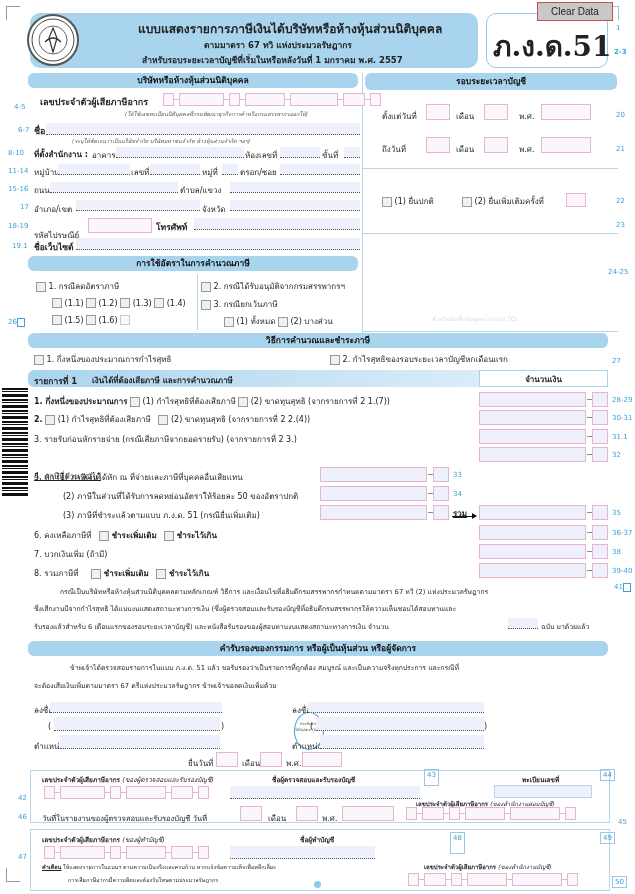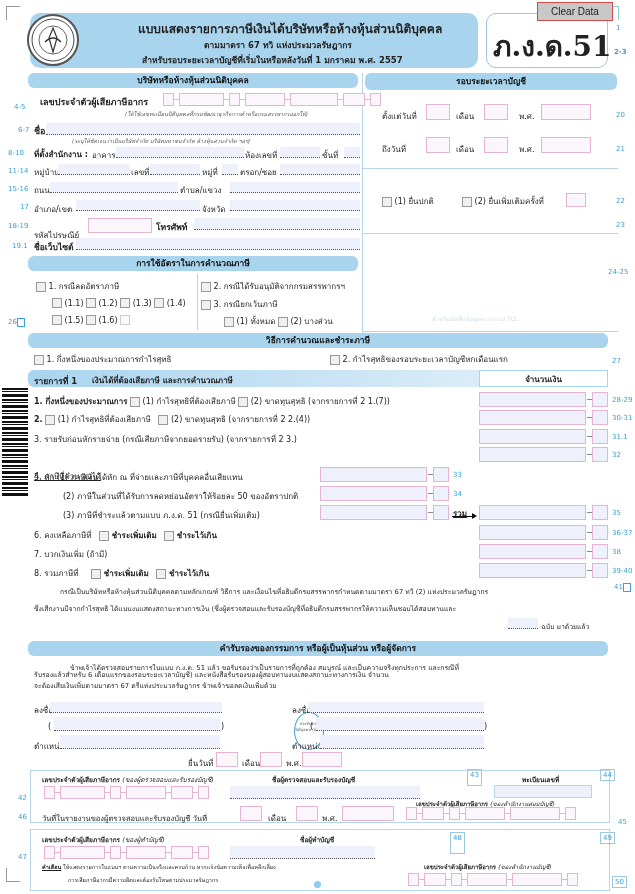--- a/index.html
+++ b/index.html
@@ -242,21 +242,21 @@
   &nbsp;&nbsp;<span class="cb"></span> <span class="b">ชำระไว้เกิน</span>
 </div>
 <div class="amt" style="left:479px;top:563px;width:107px;"></div>
 <div class="dash" style="left:587px;top:570px;"></div>
 <div class="amt" style="left:592px;top:563px;width:16px;"></div>
 <div class="lbl num" style="left:612px;top:567px;">39-40</div>
 
 <div class="lbl" style="left:60px;top:586px;font-size:6.8px;">กรณีเป็นบริษัทหรือห้างหุ้นส่วนนิติบุคคลตามหลักเกณฑ์ วิธีการ และเงื่อนไขที่อธิบดีกรมสรรพากรกำหนดตามมาตรา 67 ทวิ (2) แห่งประมวลรัษฎากร</div>
 <div class="lbl num" style="left:614px;top:583px;"><span>41</span><span class="cb" style="width:8px;height:9px;border-color:#3aa0d8;background:#fff;"></span></div>
 <div class="lbl" style="left:34px;top:603px;font-size:6.8px;">ซึ่งเสีกงานบีจากกำไรสุทธิ ได้แนบงบแสดงสถานะทางการเงิน (ซึ่งผู้ตรวจสอบและรับรองบัญชีที่อธิบดีกรมสรรพากรให้ความเห็นชอบได้สอบทานและ</div>
-<div class="lbl" style="left:34px;top:621px;font-size:6.8px;margin-top:48px;">รับรองแล้วสำหรับ 6 เดือนแรกของรอบระยะเวลาบัญชี) และหนังสือรับรองของผู้สอบทานงบแสดงสถานะทางการเงิน จำนวน</div>
+<div class="lbl" style="left:34px;top:621px;font-size:6.8px;">รับรองแล้วสำหรับ 6 เดือนแรกของรอบระยะเวลาบัญชี) และหนังสือรับรองของผู้สอบทานงบแสดงสถานะทางการเงิน จำนวน</div>
 <div class="abs field" style="left:508px;top:618px;width:30px;height:11px;"></div>
 <div class="lbl" style="left:541px;top:621px;font-size:6.8px;">ฉบับ มาด้วยแล้ว</div>
 
 <div class="abs sec-band" style="left:28px;top:641px;width:580px;height:15px;line-height:15px;">คำรับรองของกรรมการ หรือผู้เป็นหุ้นส่วน หรือผู้จัดการ</div>
 <div class="lbl" style="left:70px;top:662px;font-size:6.8px;">ข้าพเจ้าได้ตรวจสอบรายการในแบบ ภ.ง.ด. 51 แล้ว ขอรับรองว่าเป็นรายการที่ถูกต้อง สมบูรณ์ และเป็นความจริงทุกประการ และกรณีที่</div>
 <div class="lbl" style="left:34px;top:680px;font-size:6.8px;">จะต้องเสียเงินเพิ่มตามมาตรา 67 ตรีแห่งประมวลรัษฎากร ข้าพเจ้าขอลดเงินเพิ่มด้วย</div>
 
 <div class="lbl" style="left:34px;top:704px;">ลงชื่อ</div>
 <div class="abs field" style="left:50px;top:702px;width:172px;height:11px;"></div>
 <div class="lbl" style="left:48px;top:722px;">(</div>
@@ -283,21 +283,21 @@
 <div class="abs" style="left:302px;top:752px;"><span class="seg" style="width:40px;height:15px;"></span></div>
 
 <div class="abs frame" style="left:30px;top:770px;width:580px;height:53px;"></div>
 <div class="lbl b" style="left:42px;top:775px;font-size:6.5px;"><span>เลขประจำตัวผู้เสียภาษีอากร</span> <span class="i" style="font-weight:normal;">(ของผู้ตรวจสอบและรับรองบัญชี)</span></div>
 <div class="abs" style="left:44px;top:786px;">
   <span class="seg" style="width:11px"></span><span class="segsep"></span><span class="seg" style="width:45px"></span><span class="segsep"></span><span class="seg" style="width:11px"></span><span class="segsep"></span><span class="seg" style="width:40px"></span><span class="segsep"></span><span class="seg" style="width:22px"></span><span class="segsep"></span><span class="seg" style="width:11px"></span>
 </div>
 <div class="lbl num" style="left:18px;top:794px;">42</div>
 <div class="lbl b" style="left:272px;top:775px;font-size:6.5px;">ชื่อผู้ตรวจสอบและรับรองบัญชี</div>
 <div class="abs field" style="left:230px;top:786px;width:190px;height:13px;"></div>
-<div class="abs num" style="left:467px;top:769px;width:15px;height:17px;border:1px solid #9cc8e4;text-align:center;line-height:11px;"><span>43</span></div>
+<div class="abs num" style="left:424px;top:769px;width:15px;height:17px;border:1px solid #9cc8e4;text-align:center;line-height:11px;"><span>43</span></div>
 <div class="lbl b" style="left:522px;top:775px;font-size:6.5px;">ทะเบียนเลขที่</div>
 <div class="abs num" style="left:600px;top:769px;width:15px;height:12px;border:1px solid #9cc8e4;text-align:center;line-height:11px;"><span>44</span></div>
 <div class="abs" style="left:494px;top:785px;width:98px;height:13px;border:1px solid #b7d6ea;background:#eef0fb;"></div>
 <div class="lbl b" style="left:416px;top:799px;font-size:6px;"><span>เลขประจำตัวผู้เสียภาษีอากร</span> <span class="i" style="font-weight:normal;">(ของสำนักงานสอบบัญชี)</span></div>
 <div class="abs" style="left:406px;top:807px;">
   <span class="seg" style="width:11px"></span><span class="segsep"></span><span class="seg" style="width:22px"></span><span class="segsep"></span><span class="seg" style="width:11px"></span><span class="segsep"></span><span class="seg" style="width:40px"></span><span class="segsep"></span><span class="seg" style="width:50px"></span><span class="segsep"></span><span class="seg" style="width:11px"></span>
 </div>
 <div class="lbl num" style="left:618px;top:818px;">45</div>
 <div class="lbl num" style="left:18px;top:813px;">46</div>
 <div class="lbl" style="left:42px;top:812px;font-size:7.5px;">วันที่ในรายงานของผู้ตรวจสอบและรับรองบัญชี วันที่</div>

